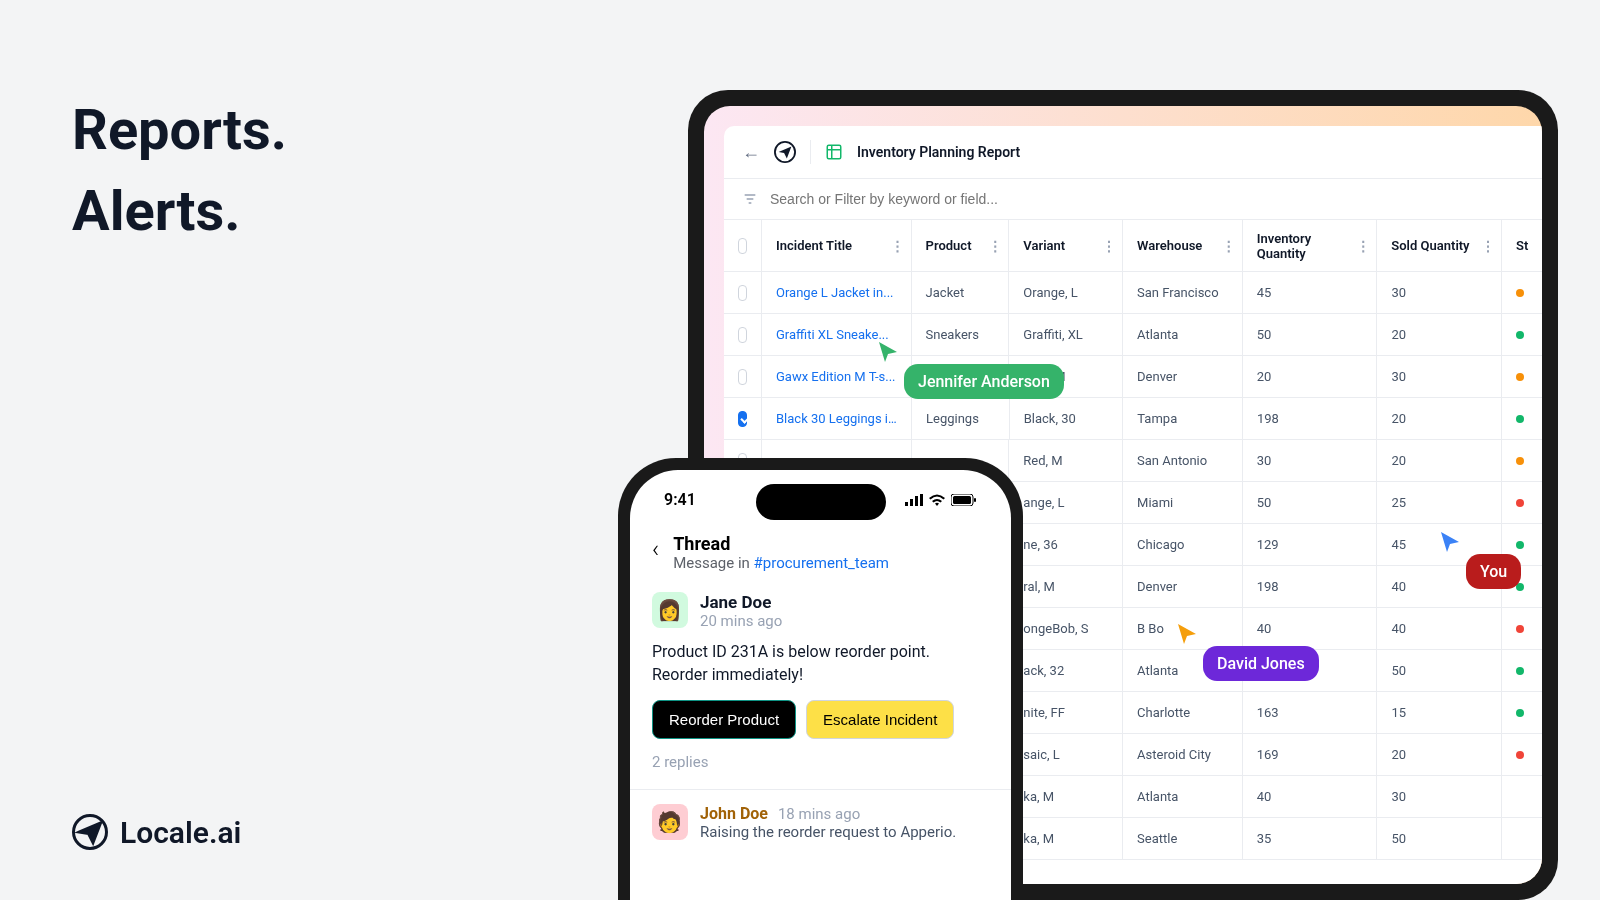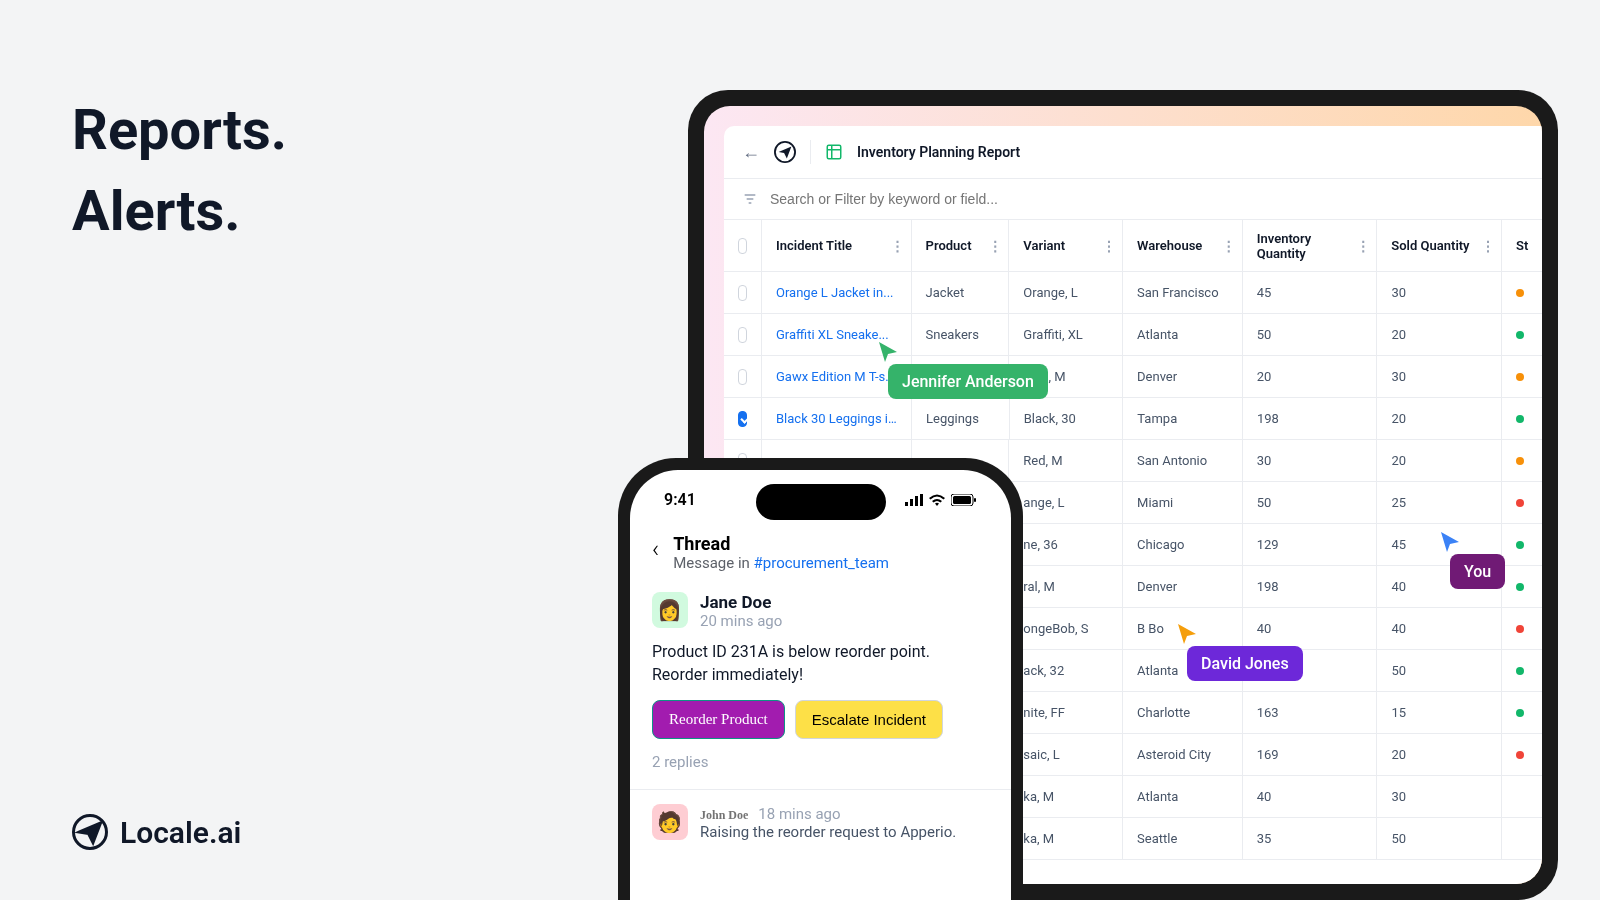--- a/index.html
+++ b/index.html
@@ -302,72 +302,70 @@
 .btn {
   padding: 10px 16px;
   border-radius: 8px;
   font-size: 15px;
   font-weight: 500;
   border: 1px solid #d0d5dd;
   background: #fde047;
   cursor: pointer;
 }
 .btn.primary {
-  background: #a21caf;
+  background: #000000;
   border-color: #0e9384;
   color: #fff;
-  font-family: Liberation Serif, serif;
 }
 .replies {
   font-size: 15px;
   color: #98a2b3;
 }
 .msg2 {
   padding: 14px 22px;
   display: flex;
   gap: 12px;
   border-top: 1px solid #eaecf0;
   margin-top: 4px;
 }
 .msg2-text {
   font-size: 15px;
   color: #475467;
 }
 .msg2-name {
   font-weight: 700;
-  color: #737373;
-  font-size: 12px;
-  font-family: Liberation Serif, serif;
+  color: #a16207;
+  font-size: 16px;
 }
 .msg2-time {
   color: #98a2b3;
   font-size: 15px;
   margin-left: 6px;
 }
 
 
 .cursor-pill {
   position: absolute;
   z-index: 20;
 }
 .cursor-arrow {
   width: 24px; height: 24px;
 }
 .cursor-label {
   padding: 8px 14px;
-  border-radius: 8px;
+  border-radius: 14px;
   font-size: 16px;
   color: #fff;
   font-weight: 500;
   margin-top: -4px;
-  margin-left: 12px;
+  margin-left: 28px;
 }
 .c-green .cursor-label { background: #35b36a; }
 .c-green .cursor-arrow { fill: #35b36a; }
-.c-blue .cursor-label { background: #701a75; }
+.c-blue .cursor-label { background: #b91c1c; }
 .c-blue .cursor-arrow { fill: #3b82f6; }
 .c-orange .cursor-label { background: #6d28d9; }
 .c-orange .cursor-arrow { fill: #f59e0b; }
 </style>
 </head>
 <body>
 
 <div class="left-panel">
   <div class="headline">
     <div>Reports.</div>

